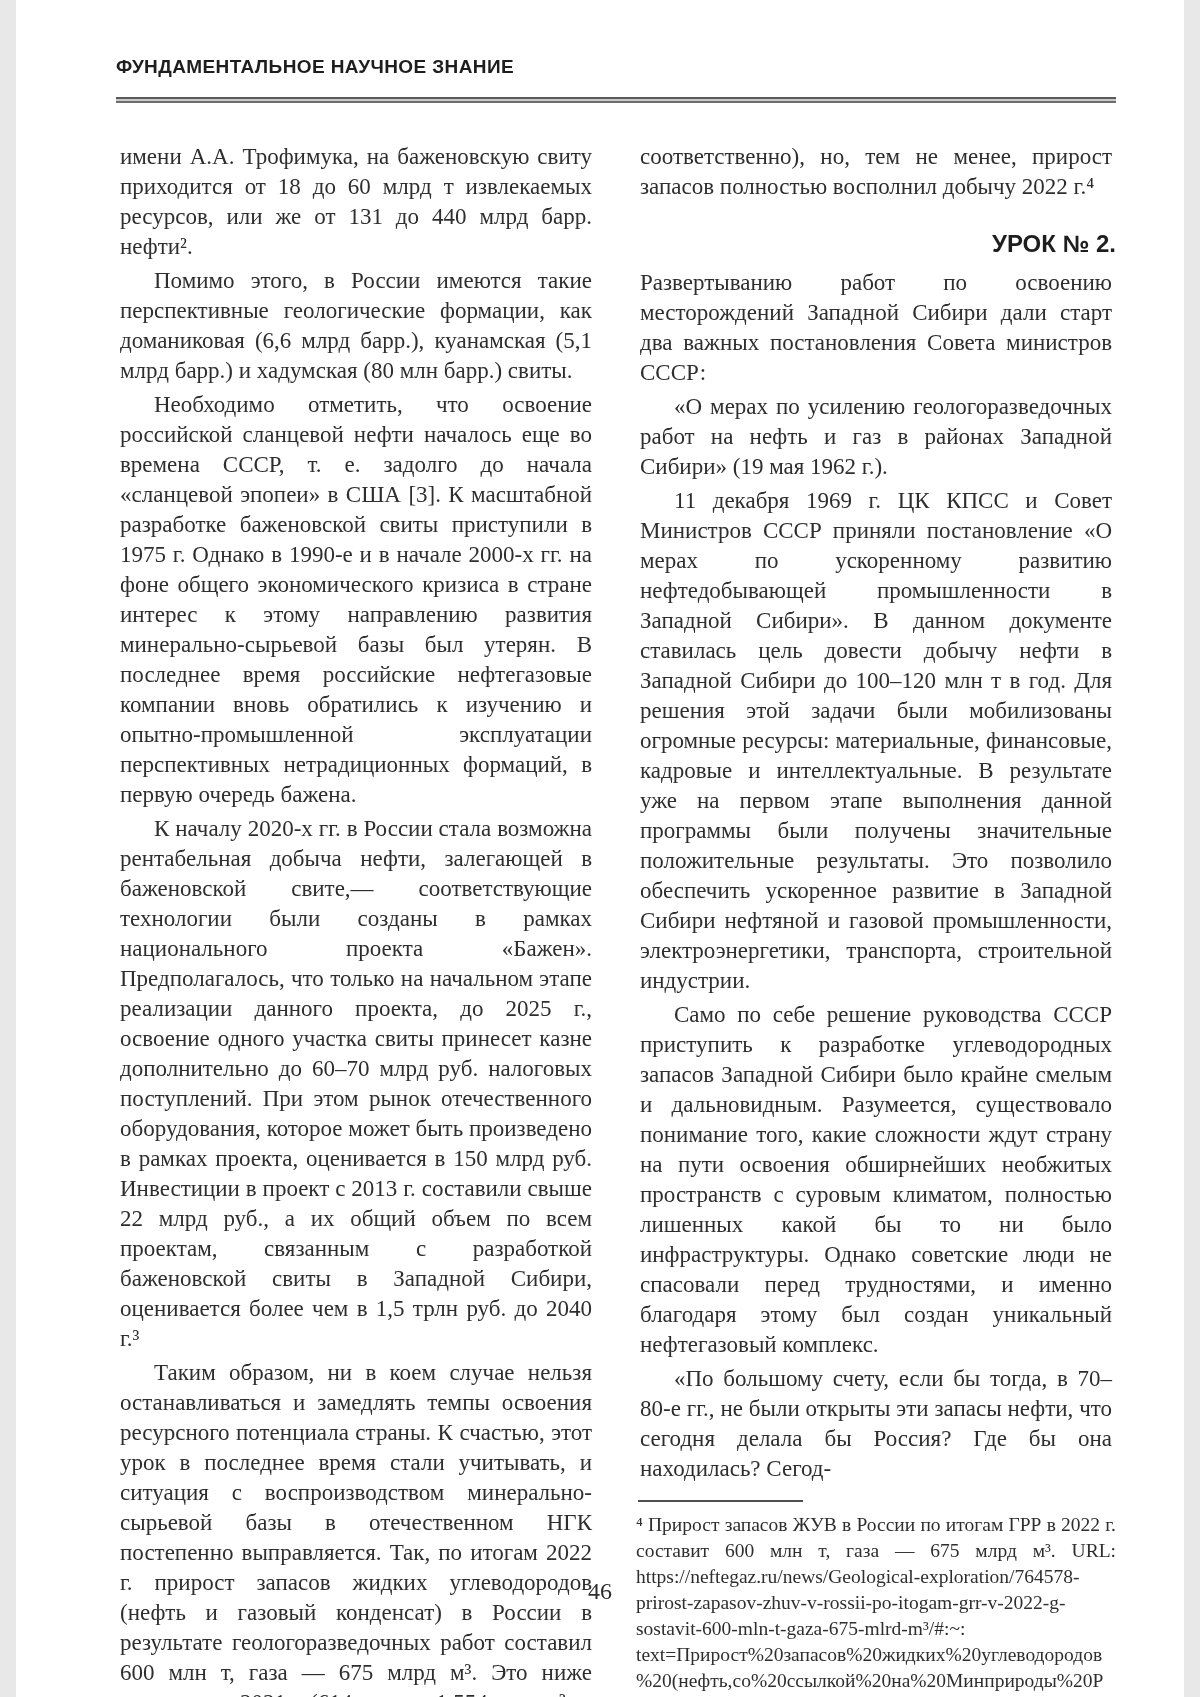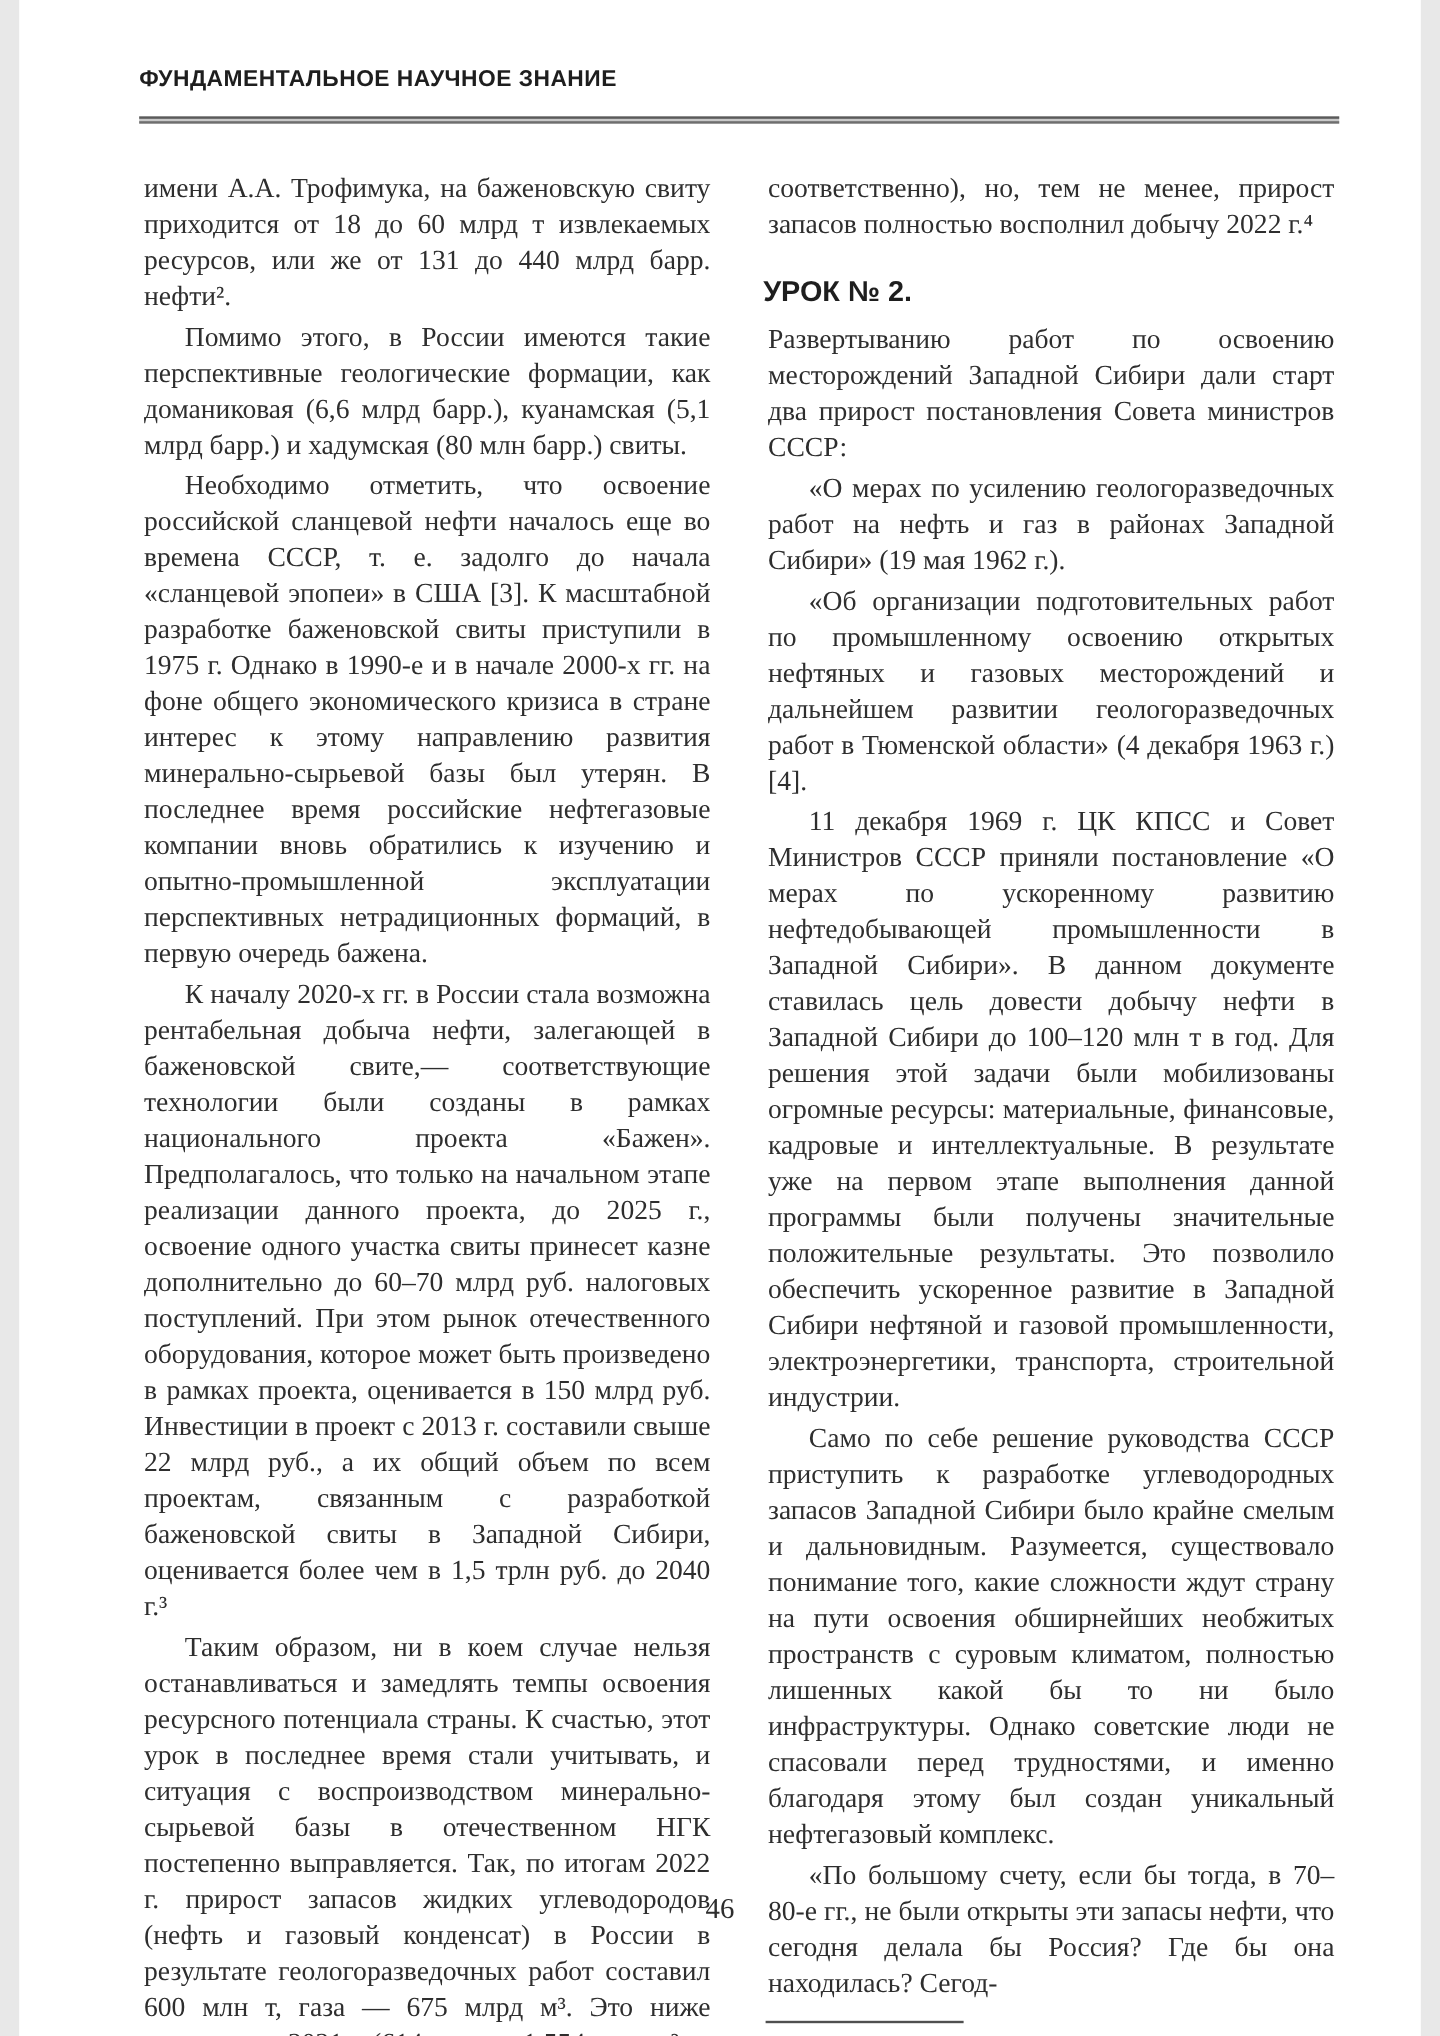--- a/index.html
+++ b/index.html
@@ -50,21 +50,21 @@
   .col-right { left: 620px; }
 
   .para { margin: 4px; }
   .para.indent { text-indent: 34px; }
 
   .section-heading {
     font-family: "Liberation Sans", "DejaVu Sans", sans-serif;
     font-weight: bold;
     font-size: 24px;
     line-height: 32px;
-    text-align: left;
+    text-align: right;
     color: #1e1e1e;
     margin: 26px 0 8px 0;
   }
   .section-heading div { text-indent: 0; }
 
   
   .footnotes {
     margin-top: 16px;
     font-size: 19.5px;
     line-height: 26px;
@@ -114,23 +114,22 @@
     </div>
   </div>
 
   <div class="column col-right">
     <p class="para">соответственно), но, тем не менее, прирост запасов полностью восполнил добычу 2022 г.⁴</p>
 
     <div class="section-heading">
       <div>УРОК № 2.</div>
     </div>
 
-    <p class="para">Развертыванию работ по освоению месторождений Западной Сибири дали старт два прирост постановления Совета министров СССР:</p>
+    <p class="para">Развертыванию работ по освоению месторождений Западной Сибири дали старт два важных постановления Совета министров СССР:</p>
     <p class="para indent">«О мерах по усилению геологоразведочных работ на нефть и газ в районах Западной Сибири» (19 мая 1962 г.).</p>
-    <p class="para indent">«Об организации подготовительных работ по промышленному освоению открытых нефтяных и газовых месторождений и дальнейшем развитии геологоразведочных работ в Тюменской области» (4 декабря 1963 г.) [4].</p>
     <p class="para indent">11 декабря 1969 г. ЦК КПСС и Совет Министров СССР приняли постановление «О мерах по ускоренному развитию нефтедобывающей промышленности в Западной Сибири». В данном документе ставилась цель довести добычу нефти в Западной Сибири до 100–120 млн т в год. Для решения этой задачи были мобилизованы огромные ресурсы: материальные, финансовые, кадровые и интеллектуальные. В результате уже на первом этапе выполнения данной программы были получены значительные положительные результаты. Это позволило обеспечить ускоренное развитие в Западной Сибири нефтяной и газовой промышленности, электроэнергетики, транспорта, строительной индустрии.</p>
     <p class="para indent">Само по себе решение руководства СССР приступить к разработке углеводородных запасов Западной Сибири было крайне смелым и дальновидным. Разумеется, существовало понимание того, какие сложности ждут страну на пути освоения обширнейших необжитых пространств с суровым климатом, полностью лишенных какой бы то ни было инфраструктуры. Однако советские люди не спасовали перед трудностями, и именно благодаря этому был создан уникальный нефтегазовый комплекс.</p>
     <p class="para indent">«По большому счету, если бы тогда, в 70–80-е гг., не были открыты эти запасы нефти, что сегодня делала бы Россия? Где бы она находилась? Сегод-</p>
 
     <div class="footnotes">
       <div class="fn-rule"></div>
       <p class="fn">⁴ Прирост запасов ЖУВ в России по итогам ГРР в 2022 г. составит 600 млн т, газа — 675 млрд м³. URL: https://neftegaz.ru/news/Geological-exploration/764578-prirost-zapasov-zhuv-v-rossii-po-itogam-grr-v-2022-g-sostavit-600-mln-t-gaza-675-mlrd-m³/#:~: text=Прирост%20запасов%20жидких%20углеводородов%20(нефть,со%20ссылкой%20на%20Минприроды%20РФ</p>
     </div>
   </div>
 

